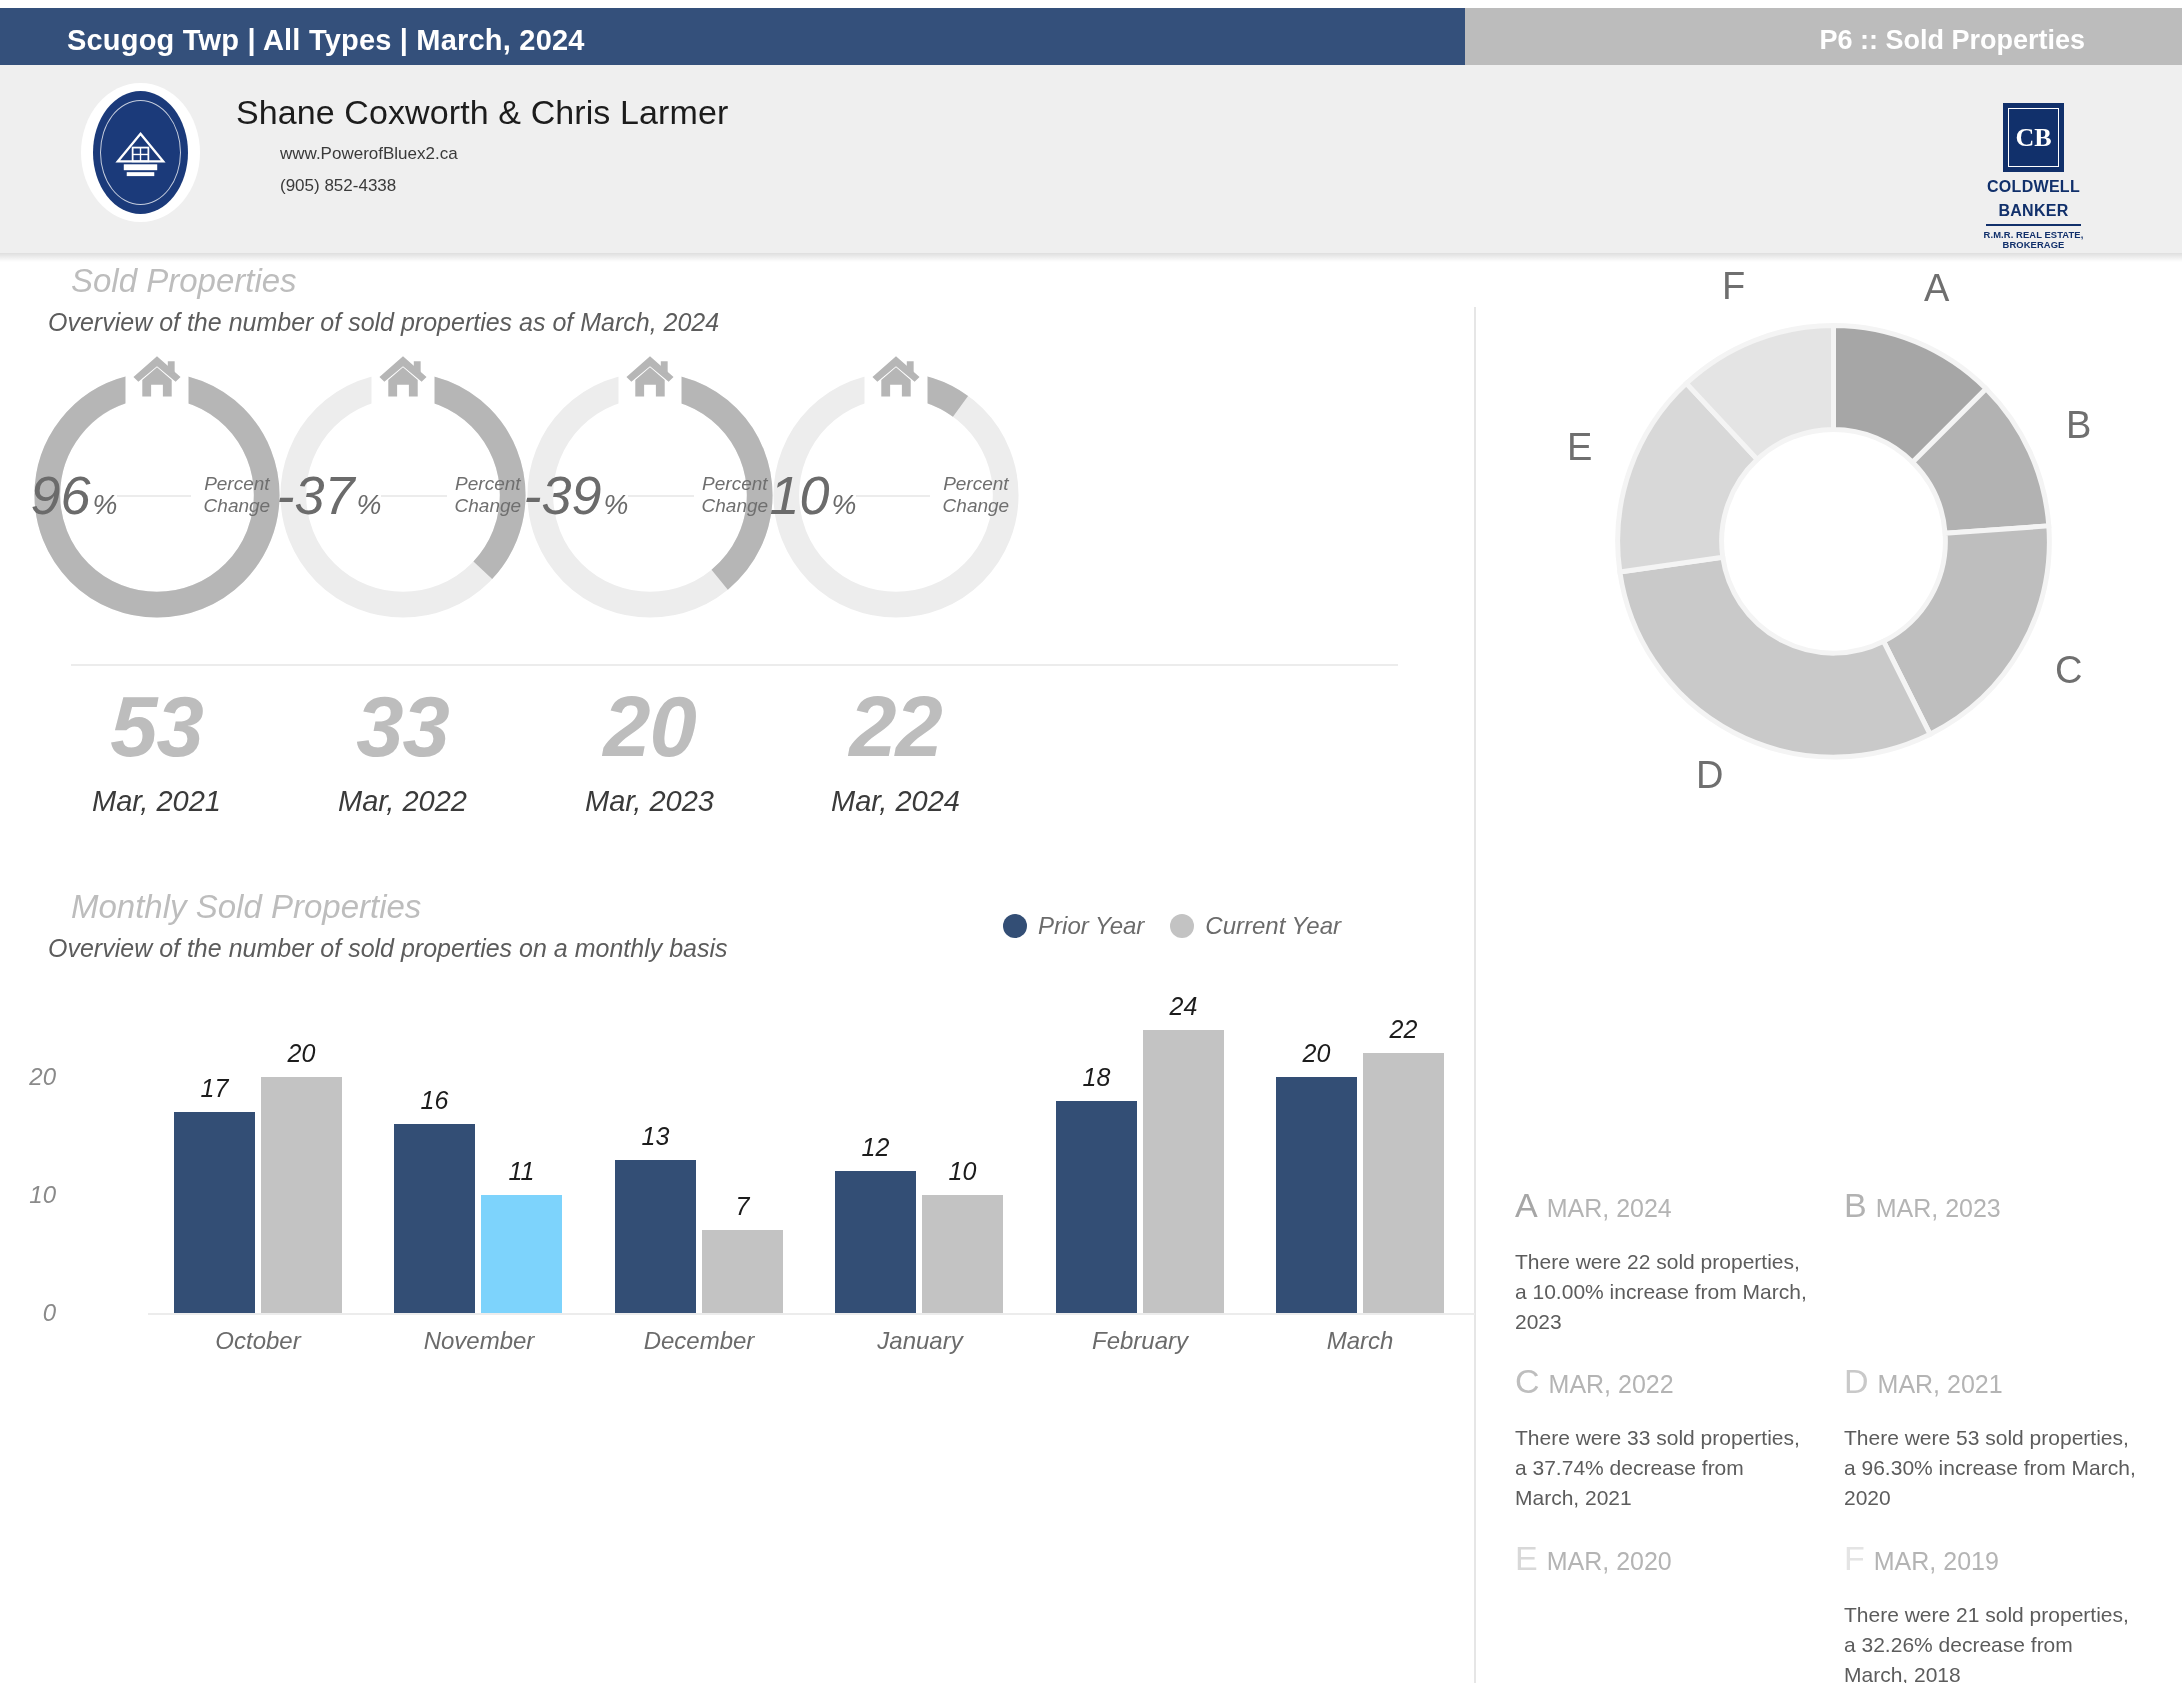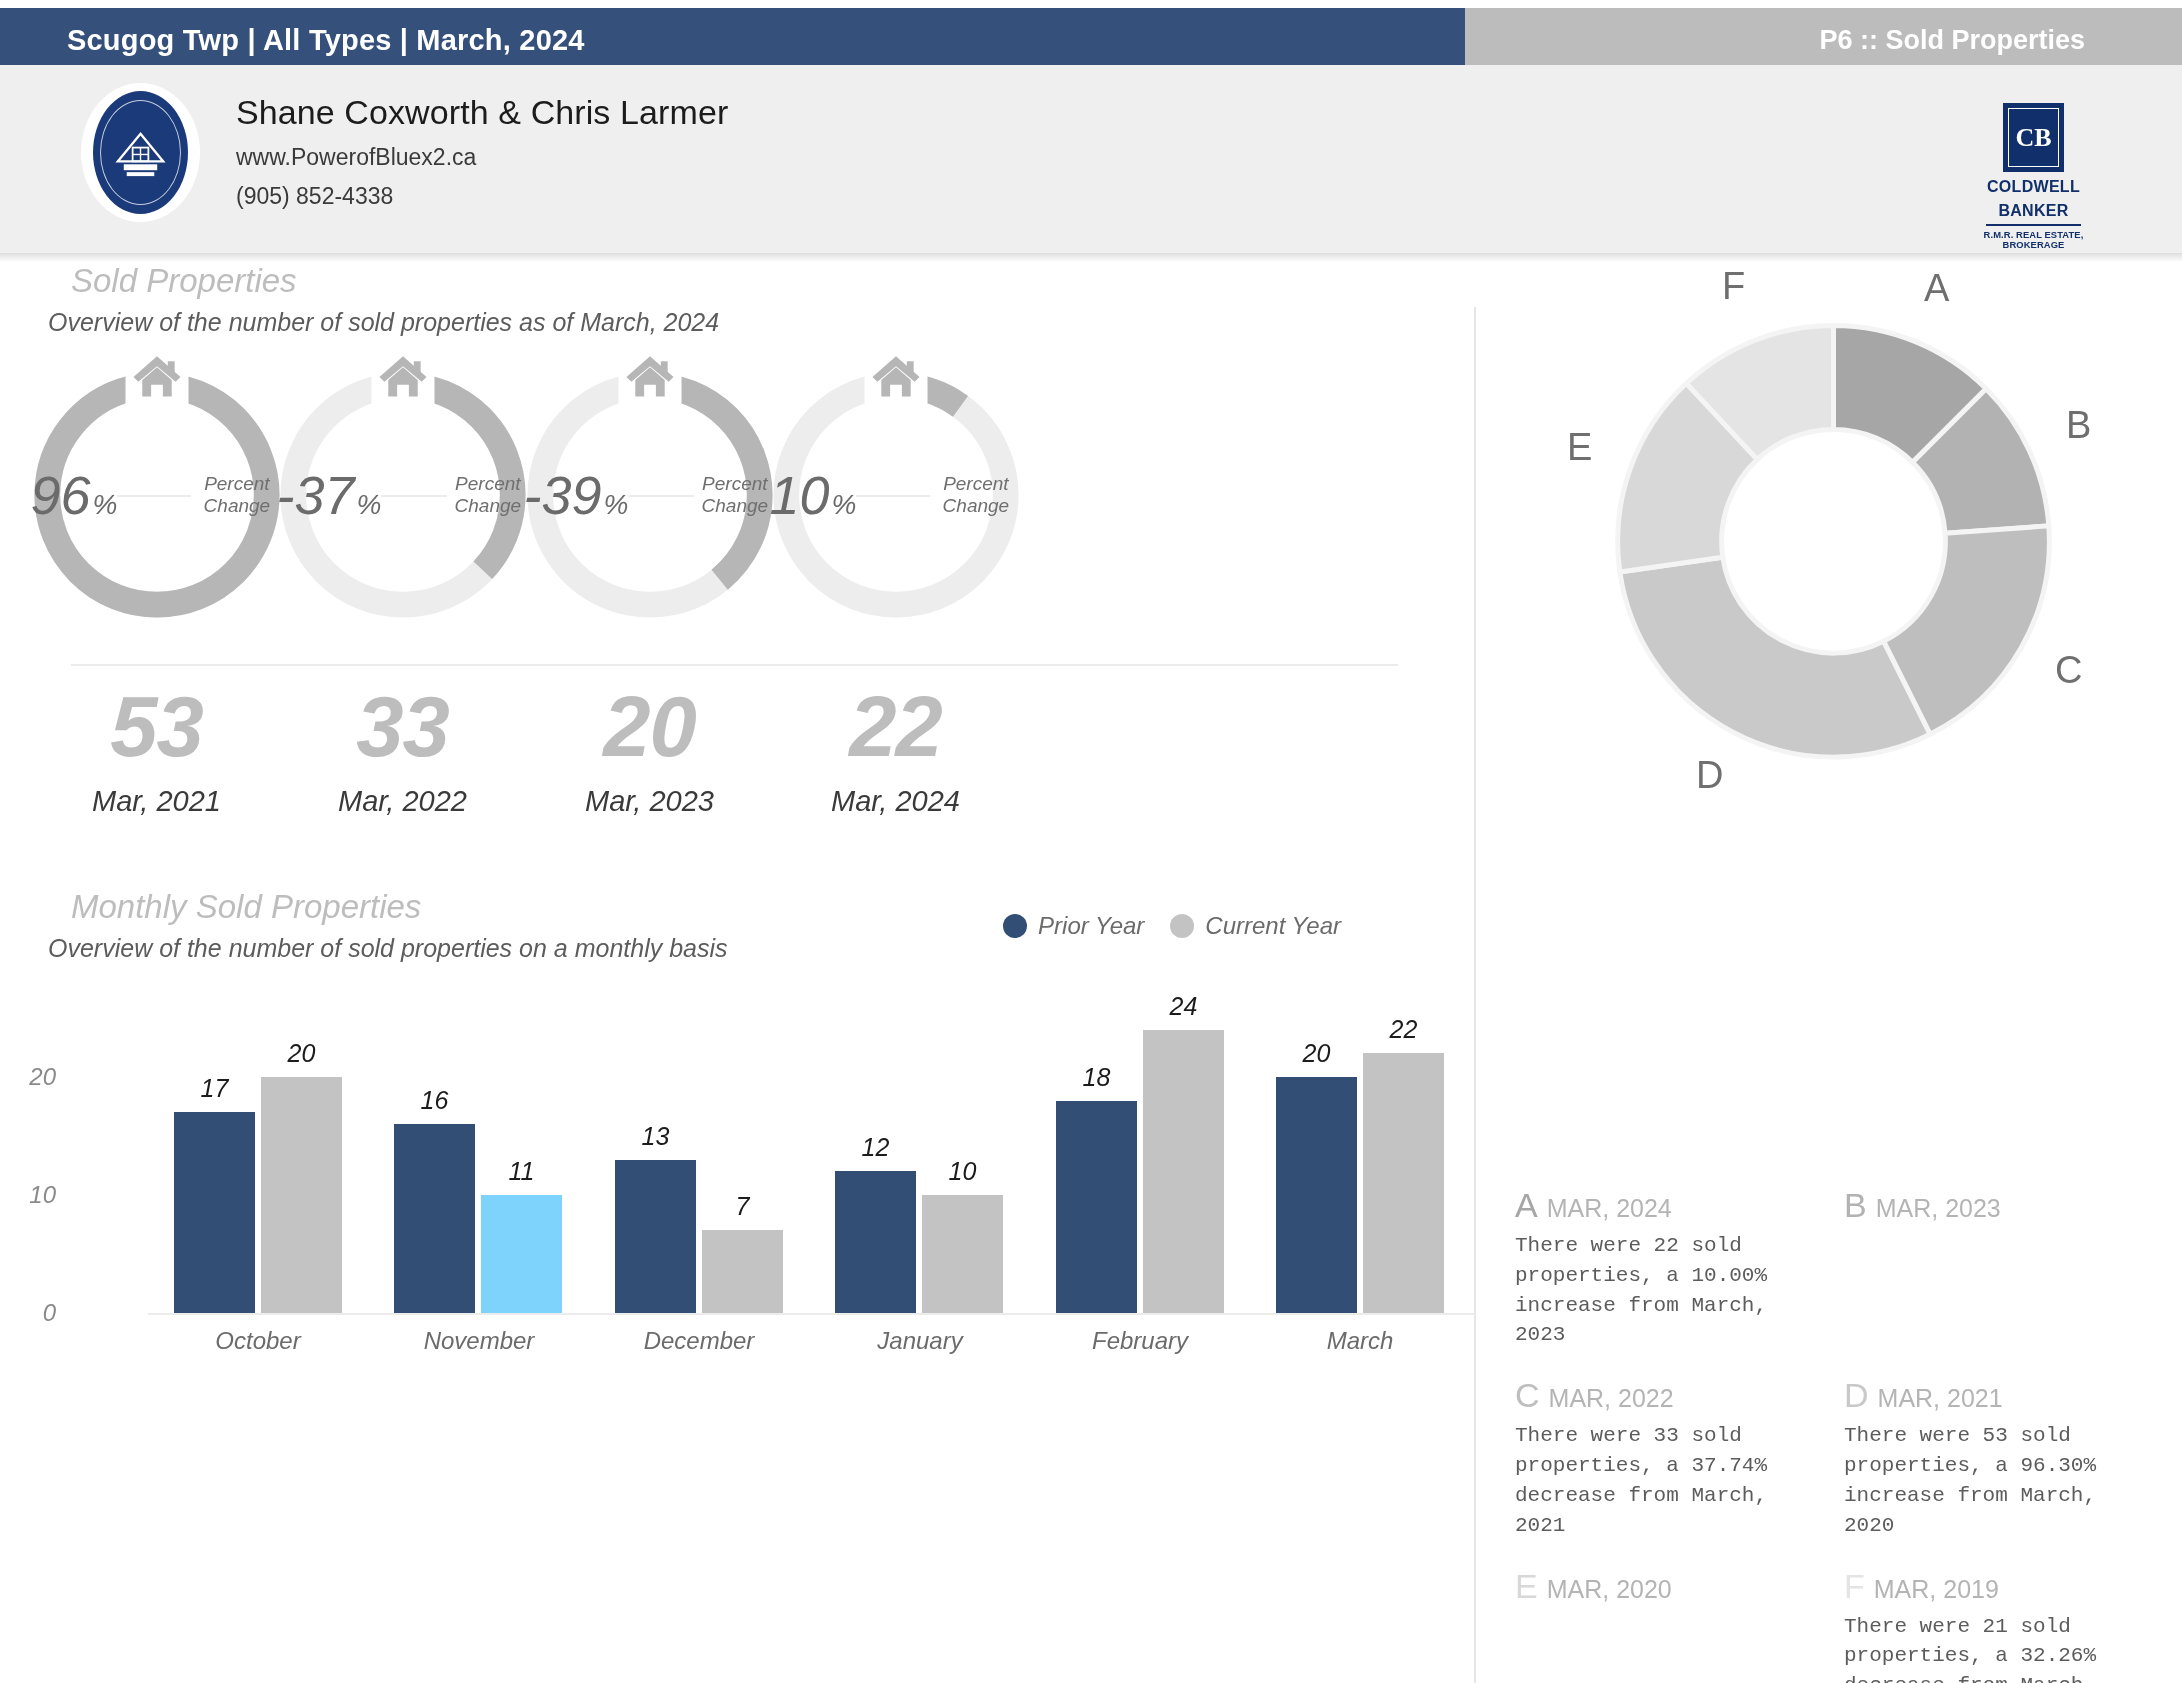--- a/index.html
+++ b/index.html
@@ -48,21 +48,21 @@
     background:#1B3A7A; position:relative;
     display:flex; align-items:center; justify-content:center;
   }
   .agent-seal .ring1 {
     position:absolute; left:7px; top:9px; right:7px; bottom:9px;
     border:1.5px solid rgba(255,255,255,.75); border-radius:50%;
   }
   .agent-seal svg { position:relative; }
   .agent-info { position:absolute; left:236px; top:28px; }
   .agent-name { font-size:34px; color:#1c1c1c; font-weight:normal; letter-spacing:0.1px; }
-  .agent-sub { font-size:23px; color:#3a3a3a; margin-top:12px; }
+  .agent-sub { font-size:17px; color:#3a3a3a; margin-top:12px;margin-left:44px; }
 
   .cb-logo { position:absolute; right:95px; top:38px; width:107px; text-align:center; }
   .cb-mark {
     width:61px; height:69px; margin:0 auto; background:#11306B;
     display:flex; align-items:center; justify-content:center;
     border:2px solid #11306B;
   }
   .cb-mark-inner { width:51px; height:59px; border:1.5px solid #fff; display:flex; align-items:center; justify-content:center;}
   .cb-mark-txt { color:#fff; font-size:26px; font-weight:bold; font-family:"Liberation Serif", serif; line-height:1; }
   .cb-name { color:#11306B; font-size:16px; font-weight:bold; line-height:1.06; margin-top:7px; letter-spacing:0.3px;}
@@ -133,21 +133,21 @@
   .donut-letter { position:absolute; font-size:38px; color:#6f6f6f; }
 
   .legendgrid {
     position:absolute; left:1515px; top:926px; width:634px;
     display:grid; grid-template-columns:1fr 1fr; column-gap:24px; row-gap:28px;
   }
   .lg-item { width:297px; }
   .lg-head { display:flex; align-items:baseline; gap:9px; }
   .lg-letter { font-size:34px; line-height:1; }
   .lg-date { font-size:25px; color:#B4B4B4; }
-  .lg-body { font-size:21px; color:#5c5c5c; line-height:1.42; margin-top:8px;font-family:Liberation Mono, monospace; }
+  .lg-body { font-size:21px; color:#5c5c5c; line-height:1.42; margin-top:24px; }
 </style>
 </head>
 <body>
 
 <div class="page">
 
   <div class="topbar">
     <div class="topbar-left">
       <div class="topbar-left-text">Scugog Twp | All Types | March, 2024</div>
     </div>

